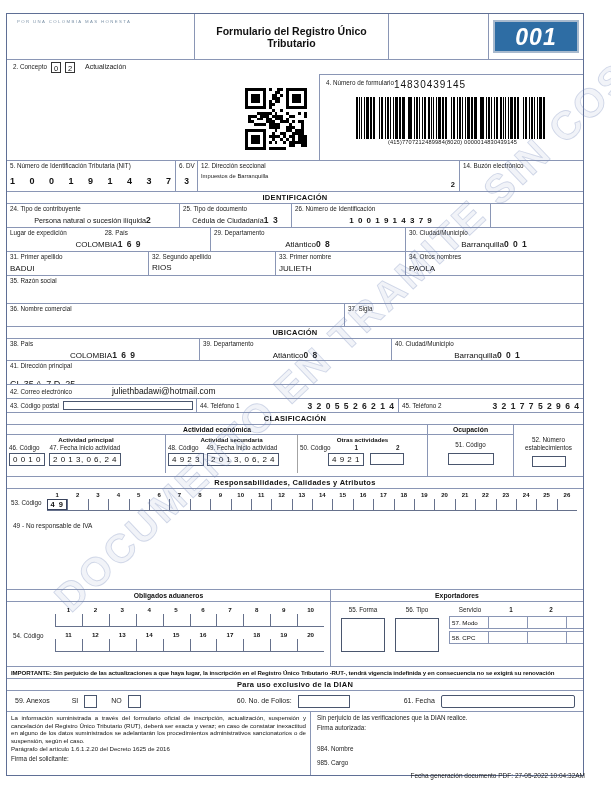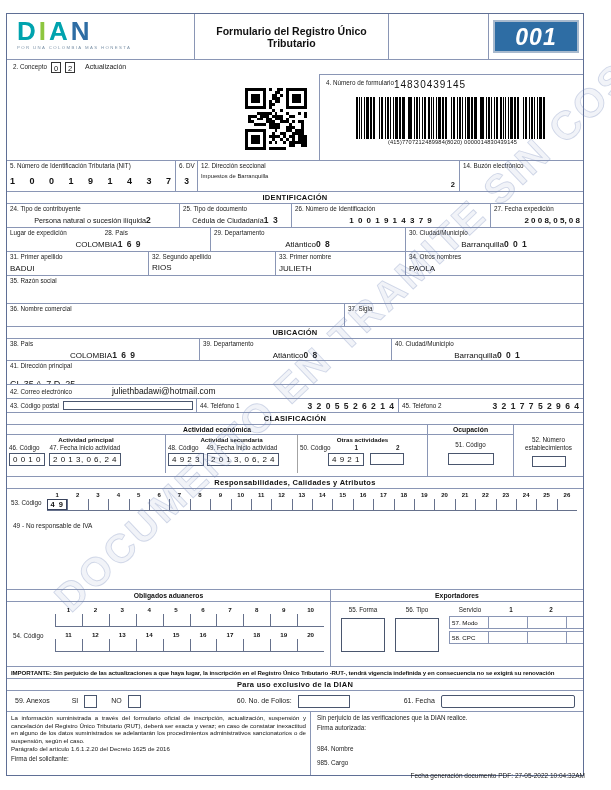--- a/index.html
+++ b/index.html
@@ -68,21 +68,20 @@
 </style>
 </head>
 <body>
 
 <div class="wm">DOCUMENTO EN TRAMITE SIN COSTO</div>
 
 <div class="form">
 
   <div class="hdr">
     <div class="logo-cell">
-      <div class="dian"><span style="color:#00a3ae">D</span><span style="color:#8dc63f">I</span><span style="color:#00a3ae">A</span><span style="color:#2e6da4">N</span></div>
       <div class="tagline">POR UNA COLOMBIA MÁS HONESTA</div>
     </div>
     <div class="title-cell">
       <div class="title">Formulario del Registro Único Tributario</div>
     </div>
     <div class="spacer-cell"></div>
     <div class="codebox-cell">
       <div class="codebox">001</div>
     </div>
   </div>
@@ -280,24 +279,20 @@
       <div class="lbl">25. Tipo de documento</div>
       <div class="valrow">
           <span class="val" style="font-size:7.2px">Cédula de Ciudadanía</span>
           <span class="code">1 3</span>
         </div>
     </div>
     <div class="cell" style="width:199px">
       <div class="lbl">26. Número de Identificación</div>
       <div class="val" style="text-align:center;margin-top:3px;font-weight:bold;letter-spacing:1px">1 0 0 1 9 1 4 3 7 9</div>
     </div>
-    <div class="cell last" style="flex:1">
-      <div class="lbl">27. Fecha expedición</div>
-      <div class="val" style="text-align:right;margin-top:3px;font-weight:bold">2 0 0 8, 0 5, 0 8</div>
-    </div>
   </div>
 
   <div class="row" style="height:24px">
     <div class="cell" style="width:204px">
       <div style="display:flex;gap:38px">
           <span class="lbl">Lugar de expedición</span>
           <span class="lbl">28. País</span>
         </div>
       <div class="valrow">
           <span class="val">COLOMBIA</span>

